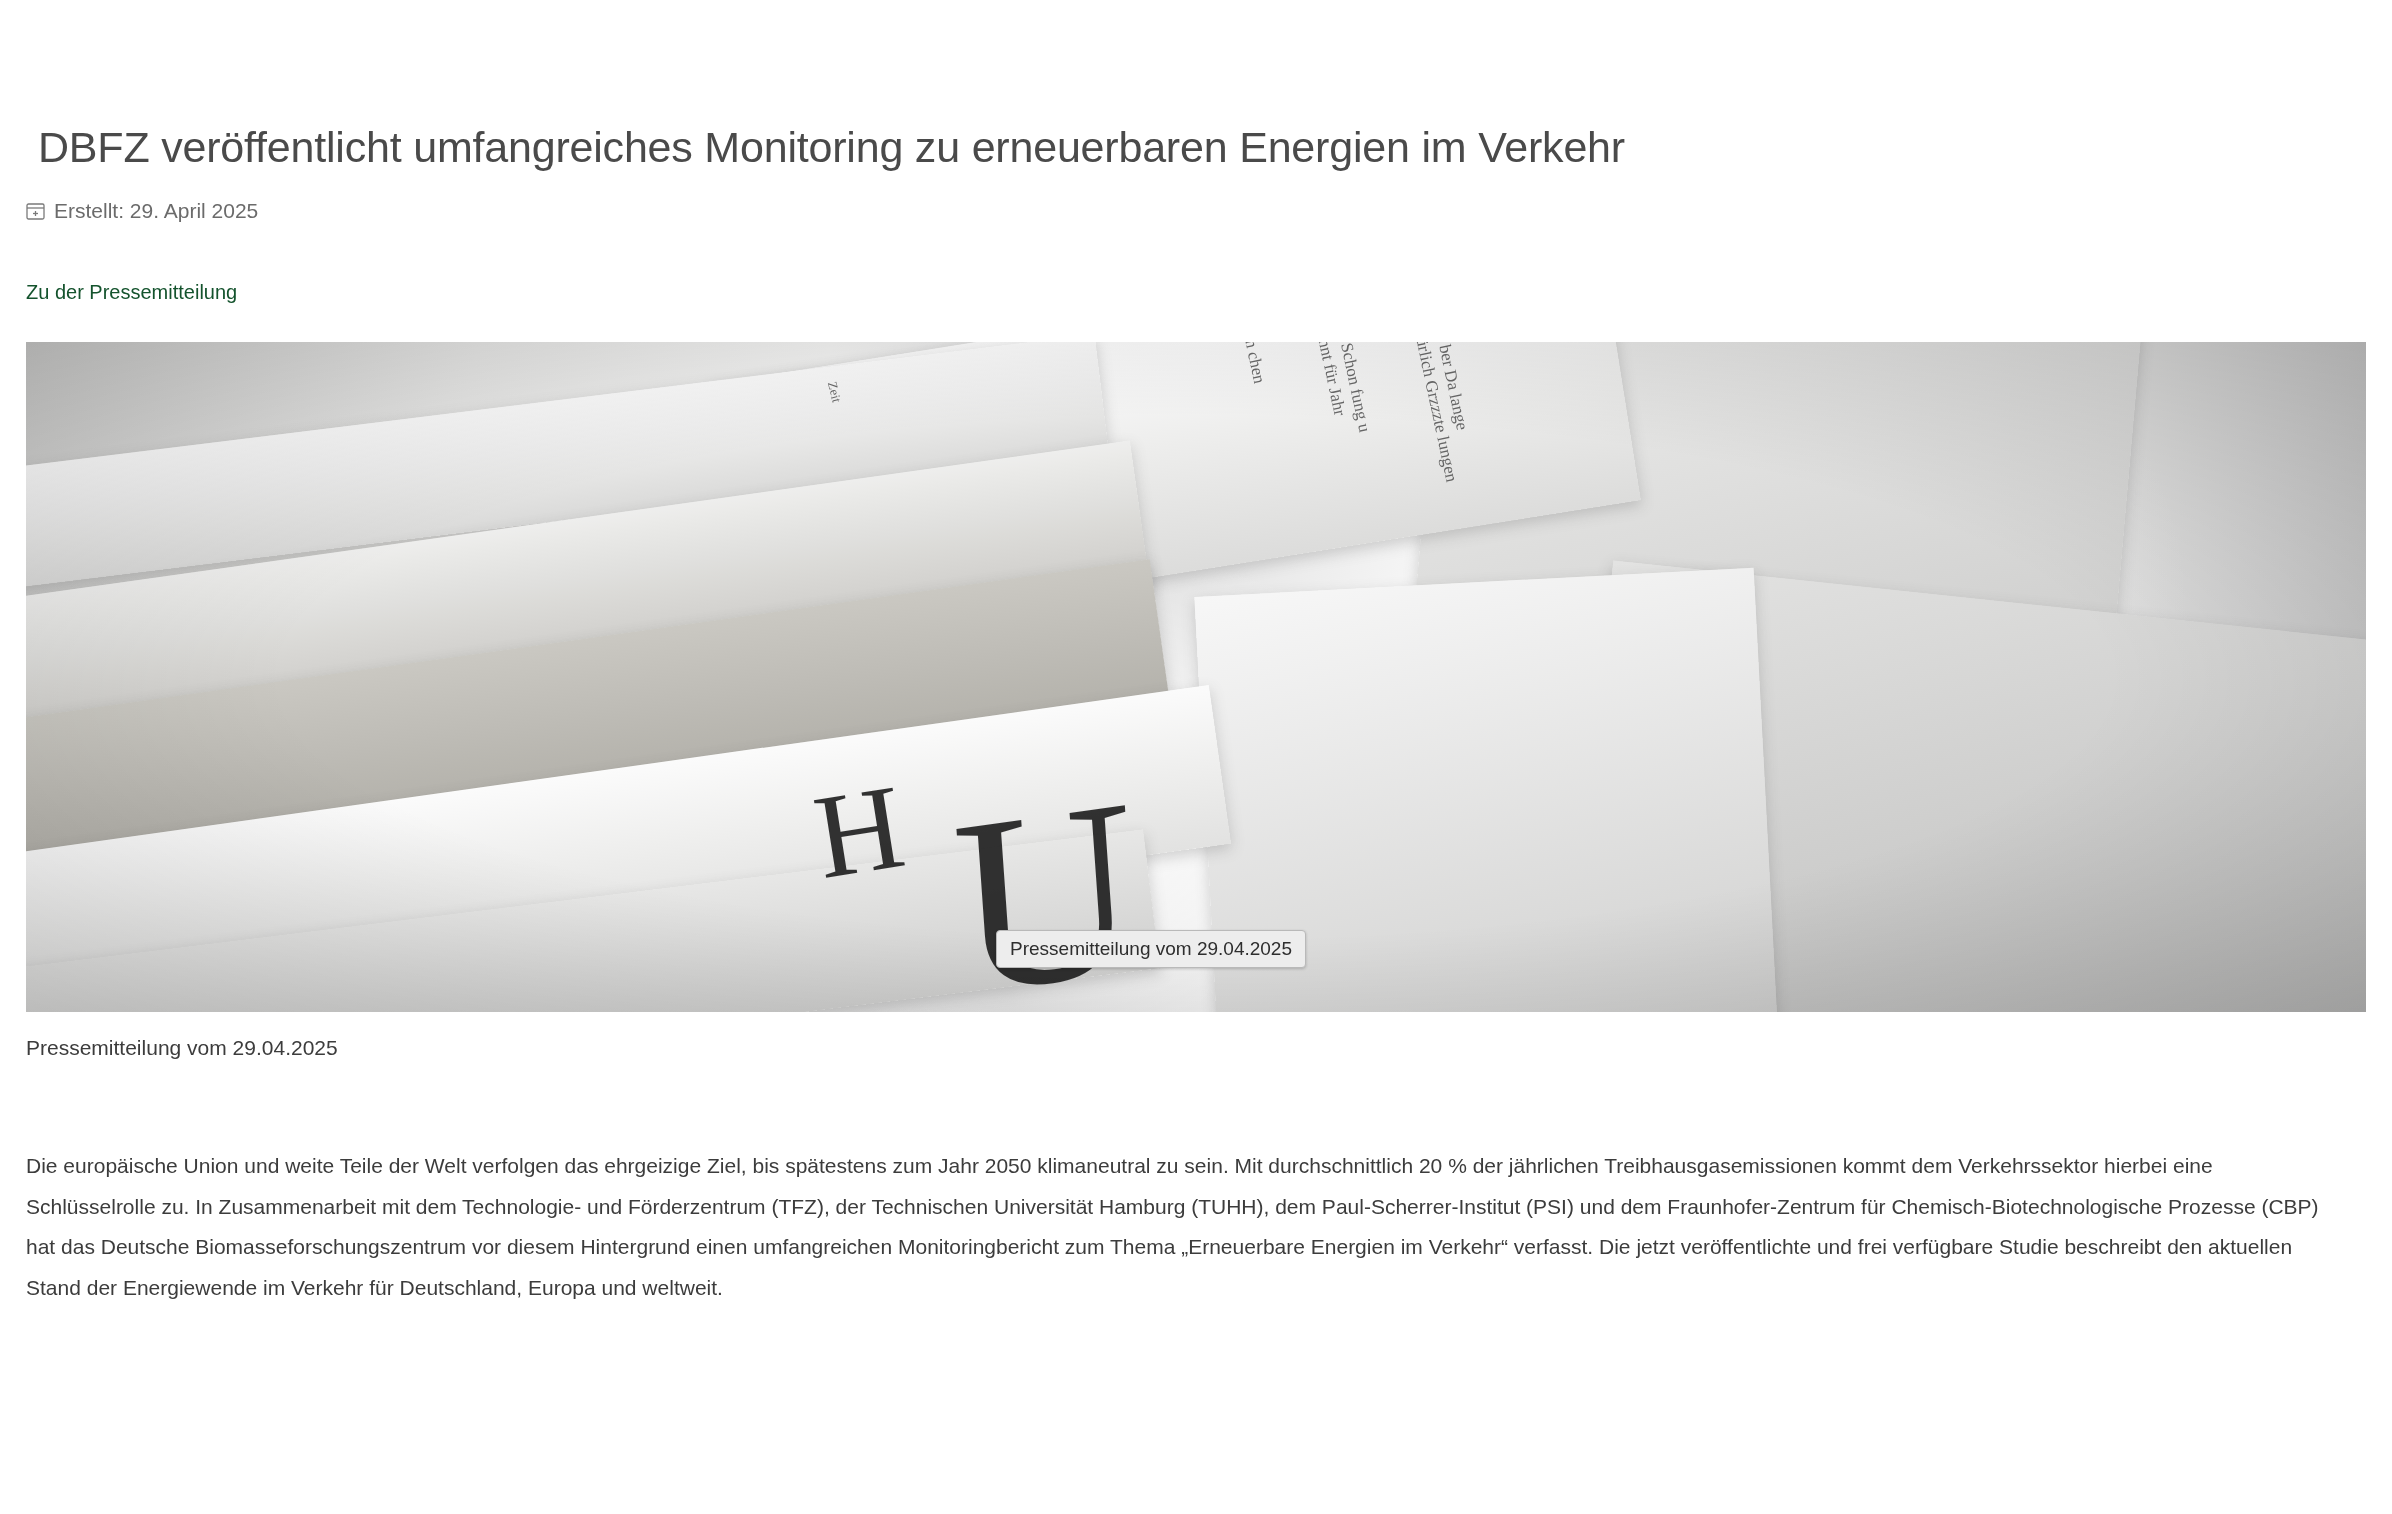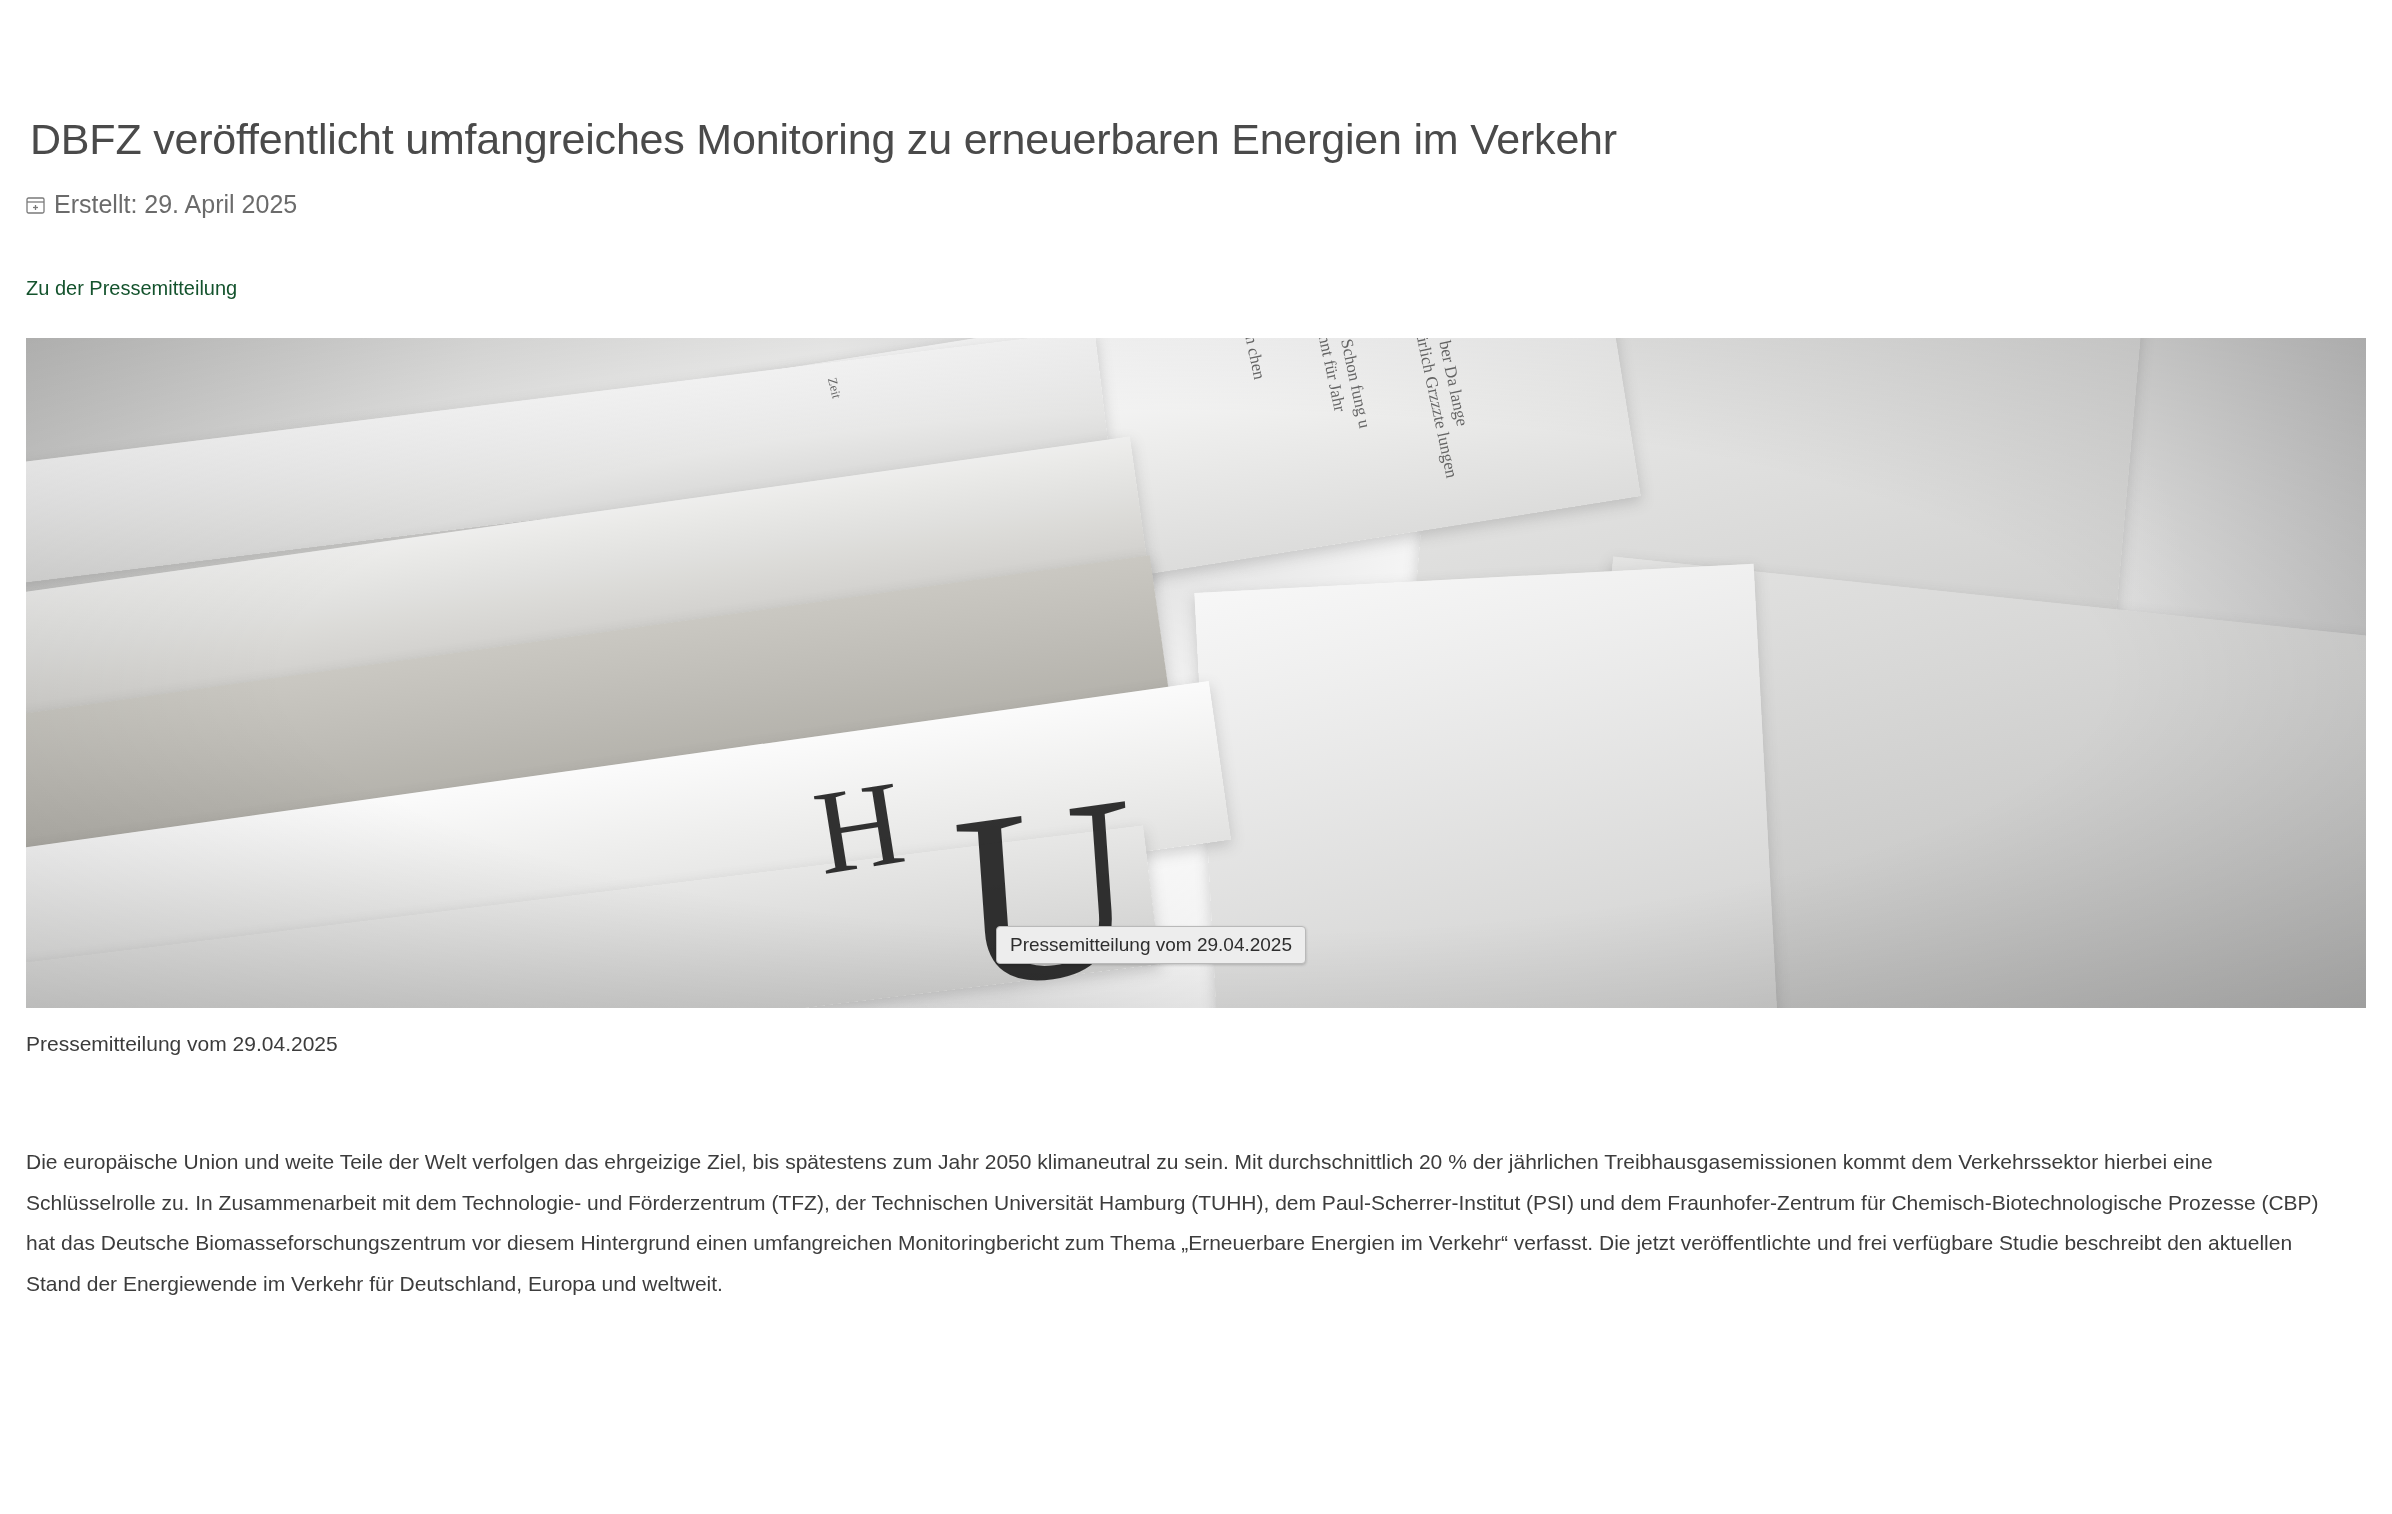--- a/index.html
+++ b/index.html
@@ -19,30 +19,30 @@
     width: 2392px;
     height: 1514px;
     box-sizing: border-box;
     padding: 0 26px;
   }
   .article-title {
     font-size: 43px;
     font-weight: 400;
     color: #4a4a4a;
     line-height: 1.2;
-    margin: 4px;
+    margin: 12px;
     padding-top: 110px;
     letter-spacing: -0.2px;
   }
   .meta-row {
     display: flex;
     align-items: center;
     gap: 9px;
     margin-top: 26px;
-    font-size: 25px;
+    font-size: 21px;
     color: #6b6b6b;
   }
   .cal-icon {
     display: inline-block;
     width: 19px;
     height: 19px;
     position: relative;
     flex: 0 0 auto;
   }
   .cal-icon svg { display: block; }

